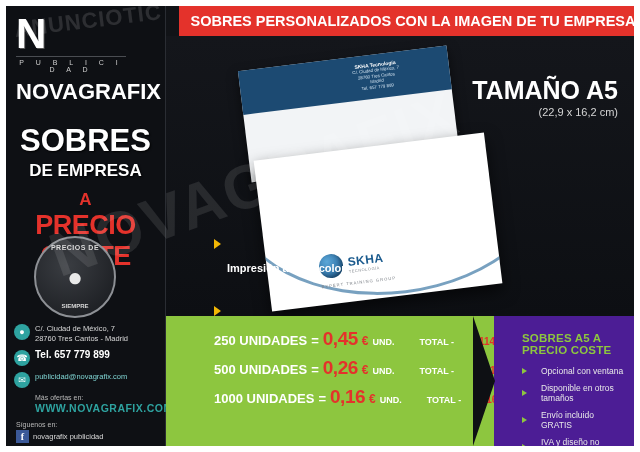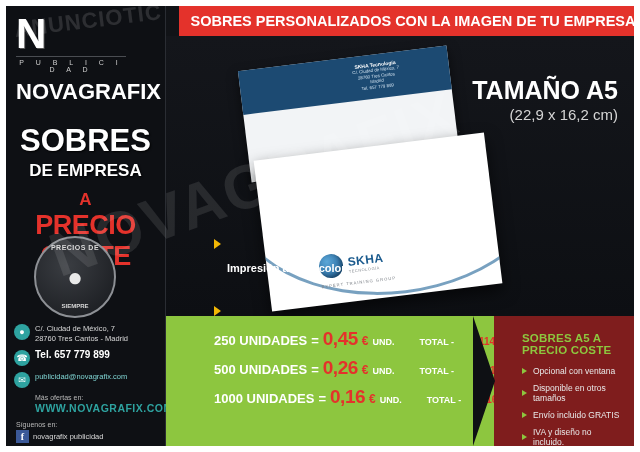--- a/index.html
+++ b/index.html
@@ -155,21 +155,21 @@
     z-index: 10; overflow: hidden;
   }
   .size-title {
     position: absolute; right: 16px; top: 40px;
     color: #ffffff; font-size: 25px; font-weight: bold;
     letter-spacing: 0px; text-align: right;
     z-index: 18;
   }
   .size-sub {
     position: absolute; right: 16px; top: 70px;
-    color: #d5d5d5; font-size: 15px; z-index: 18;
+    color: #d5d5d5; font-size: 11px; z-index: 18;
   }
 
   
   .env-back {
     position: absolute; left: 78px; top: 22px;
     width: 210px; height: 112px;
     background: #f2f4f6;
     transform: rotate(-7deg);
     box-shadow: 0 5px 12px rgba(0,0,0,.55);
     z-index: 12;
@@ -272,29 +272,29 @@
     position: absolute; right: -1px; top: 0;
     width: 0; height: 0;
     border-top: 65px solid transparent;
     border-bottom: 65px solid transparent;
     border-left: 22px solid #0e1014;
     z-index: 3;
   }
   .rightbox {
     position: relative;
     flex: 1;
-    background: #7f1d1d;
+    background: #4c1d95;
     padding: 16px 10px 0 28px;
   }
   .rb-title {
     color: #8dc63f; font-size: 11.5px; font-weight: bold;
     margin-bottom: 10px; letter-spacing: .2px;
   }
   .rb-item {
-    display: flex; align-items: center; gap: 6px; margin-bottom: 7px;
+    display: flex; align-items: center; gap: 14px; margin-bottom: 7px;
   }
   .rb-item .tri2 {
     width: 0; height: 0;
     border-left: 5px solid #8dc63f;
     border-top: 3.5px solid transparent;
     border-bottom: 3.5px solid transparent;
   }
   .rb-item span { color:#e8e8e8; font-size: 8.5px; }
 </style>
 </head>

